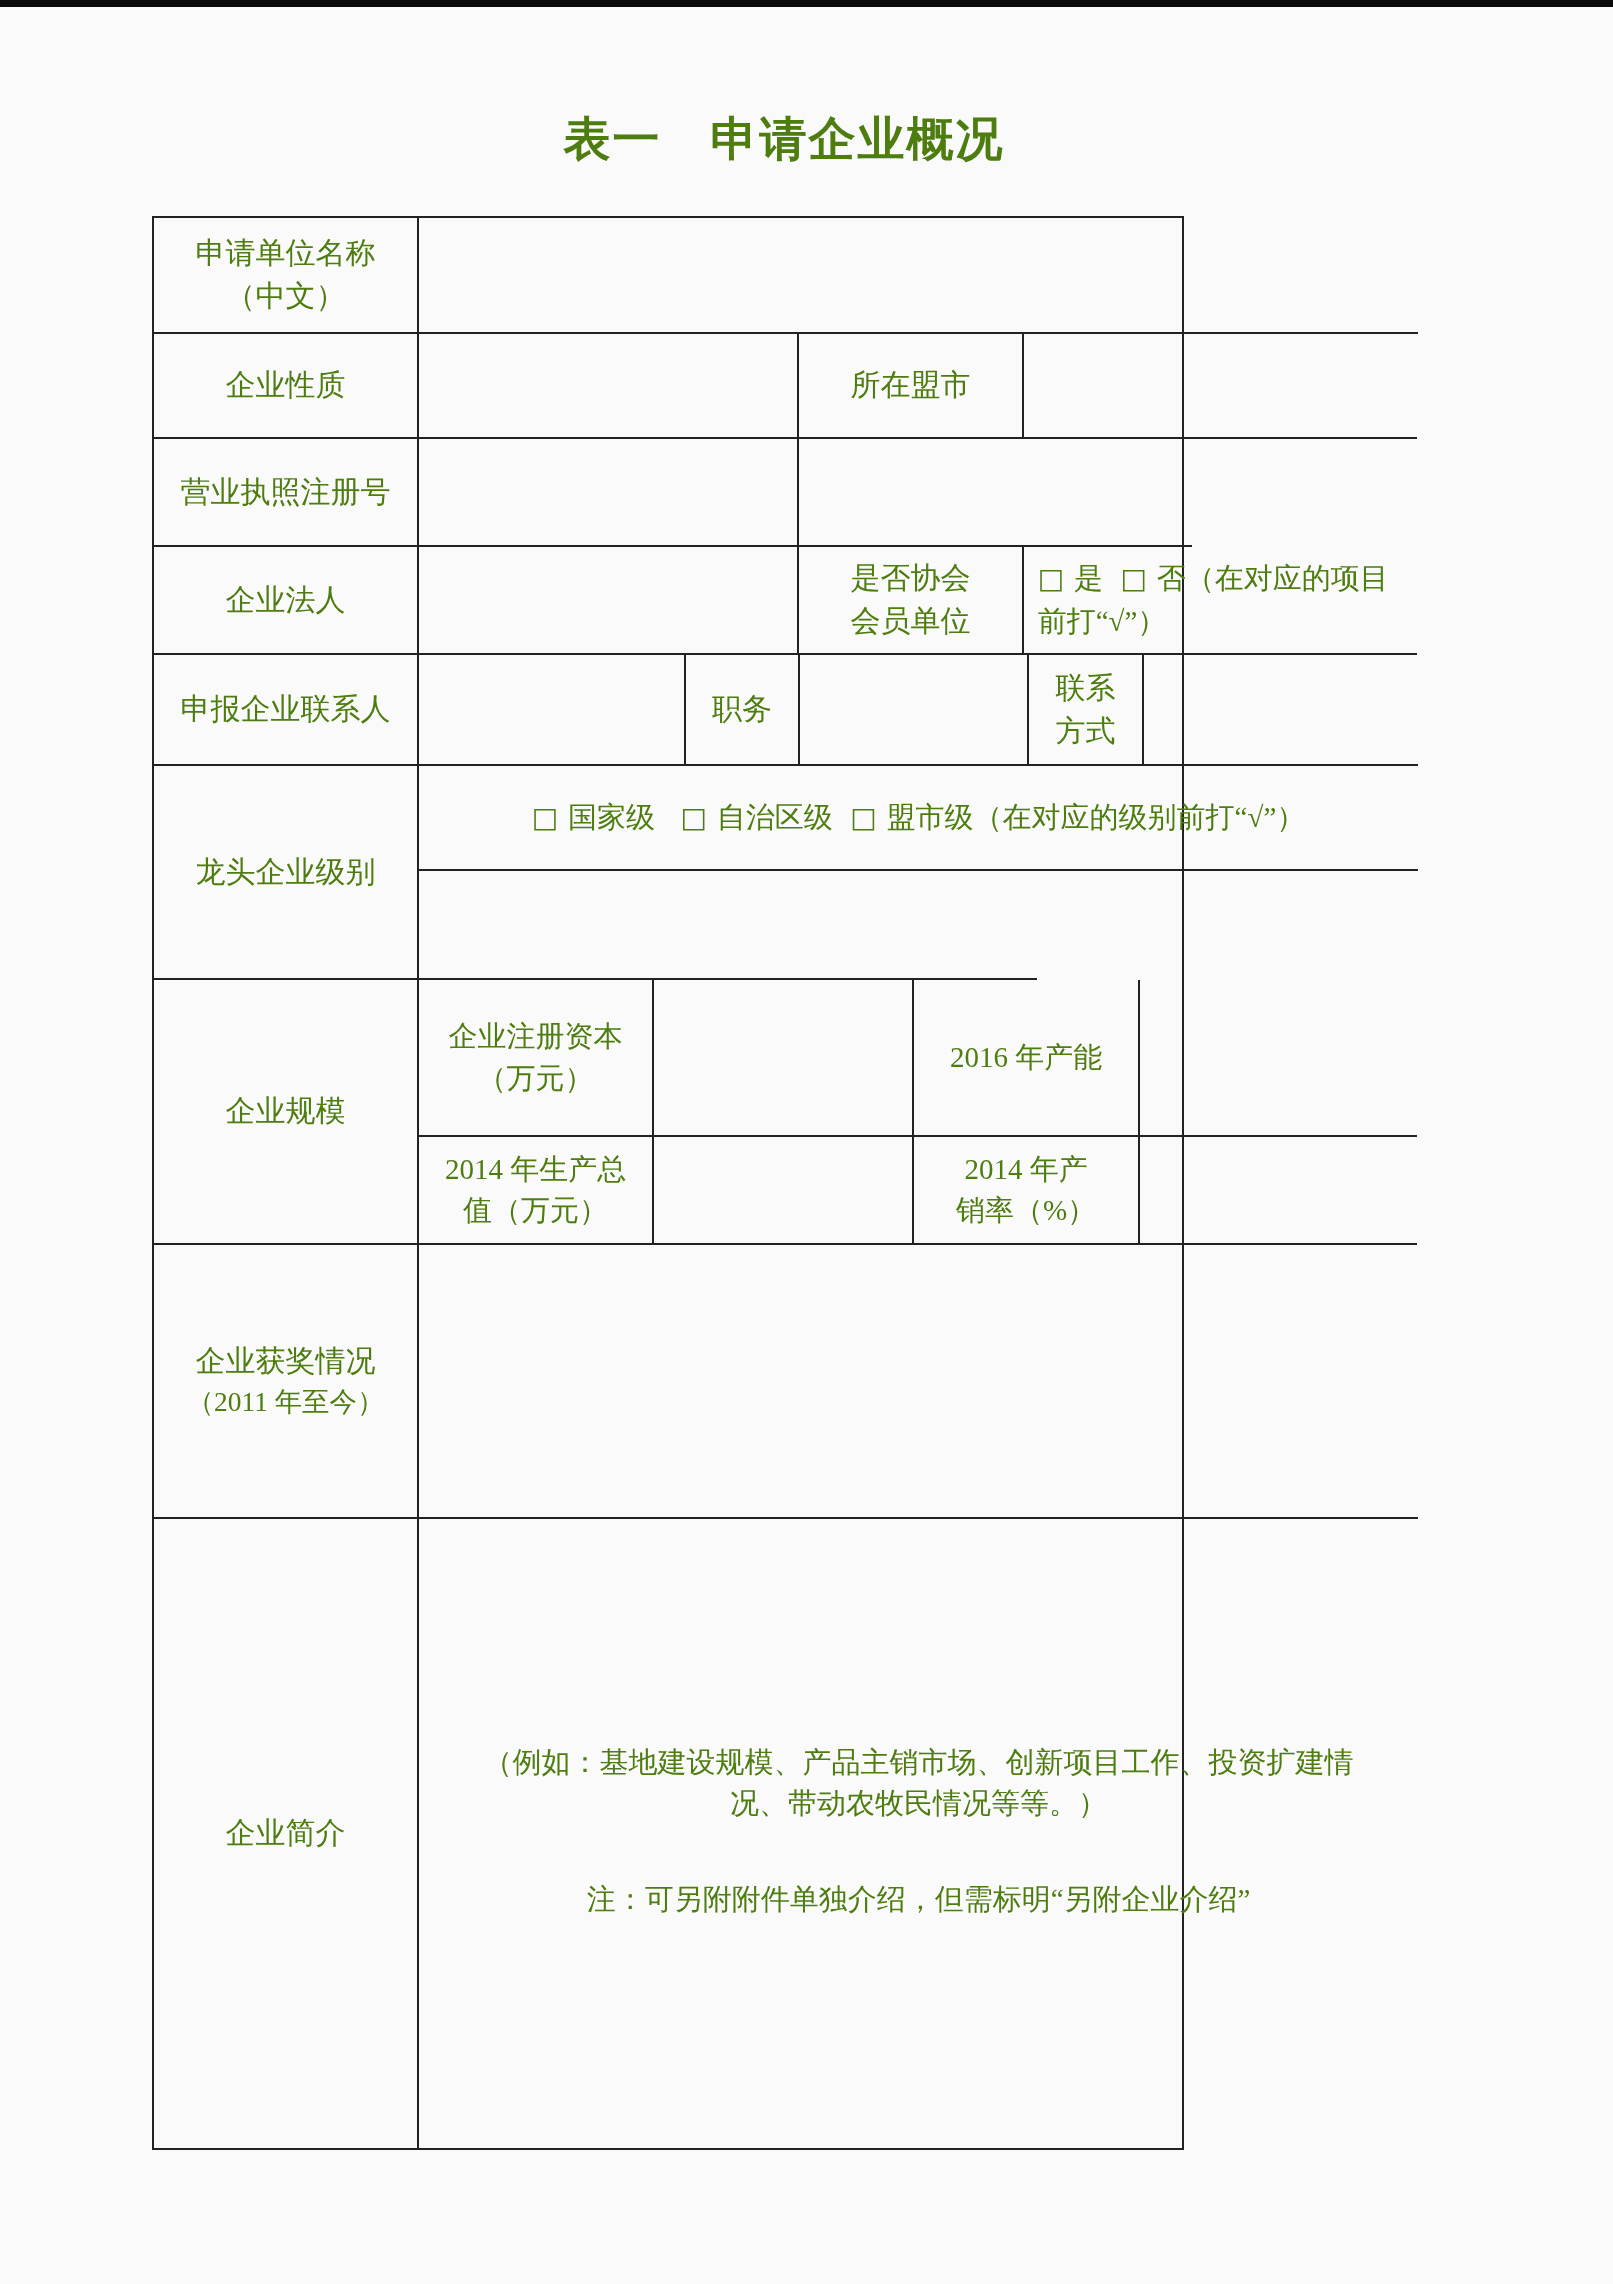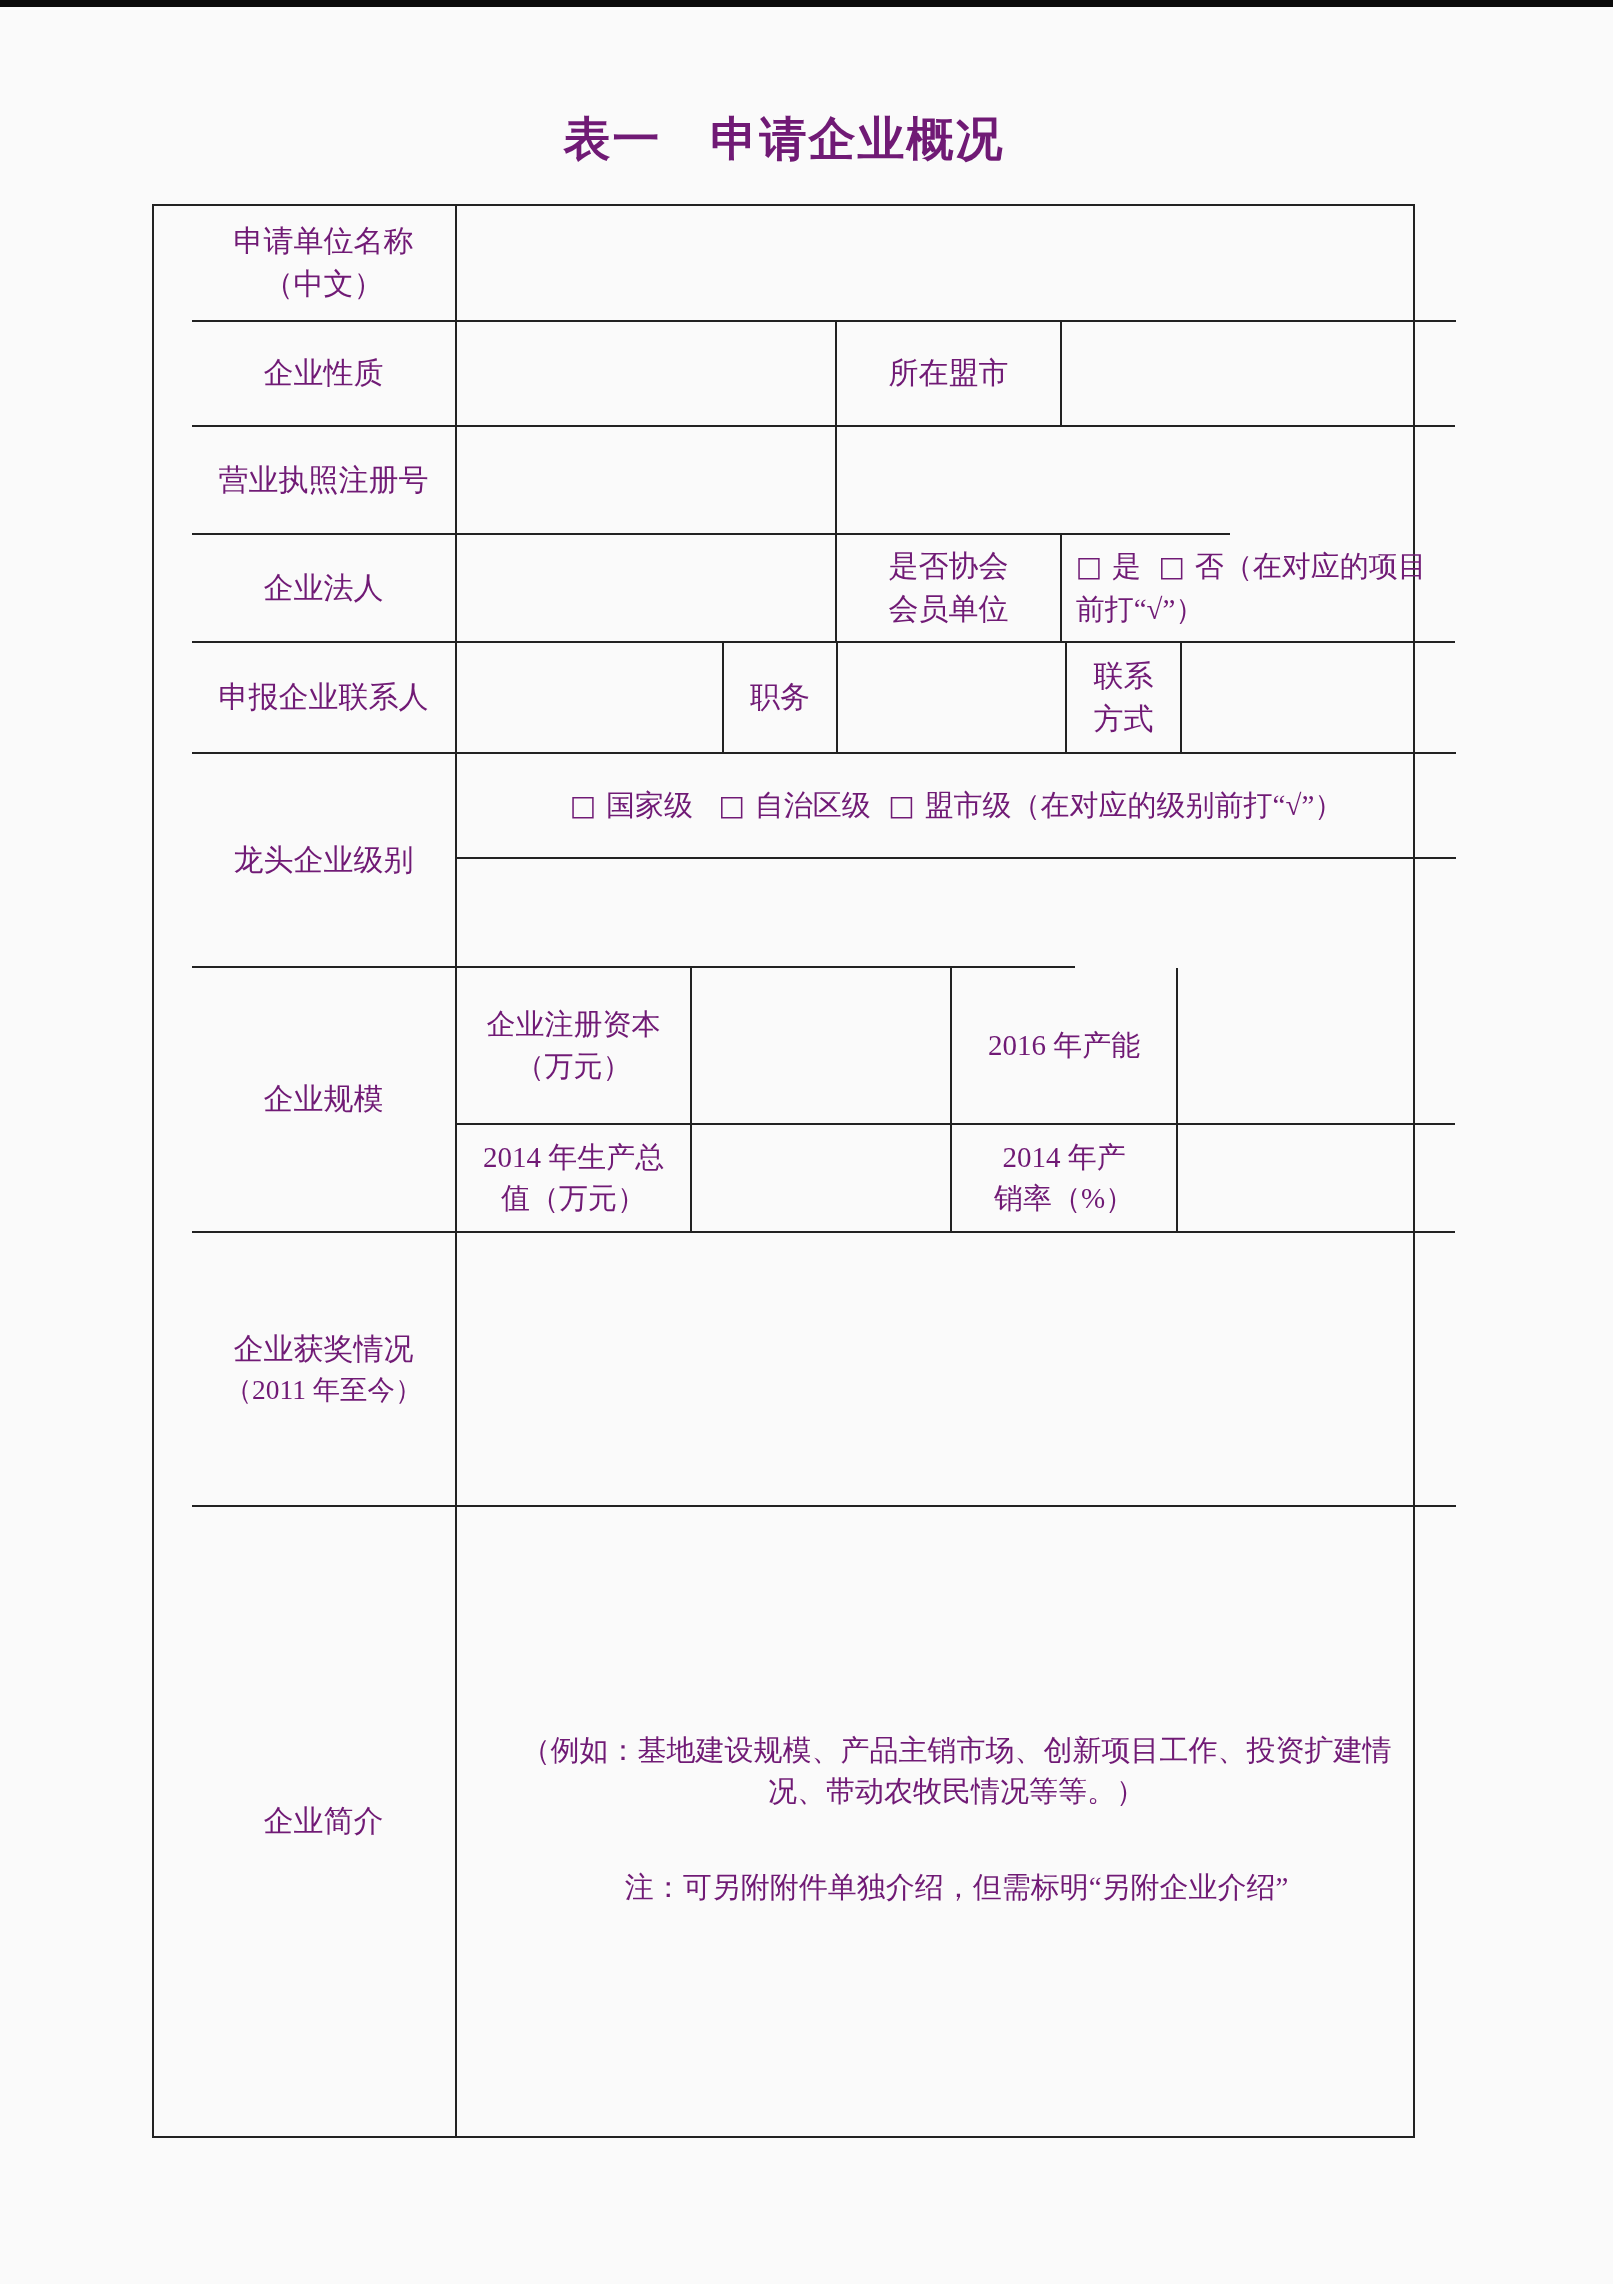--- a/index.html
+++ b/index.html
@@ -1,30 +1,30 @@
 <!DOCTYPE html>
 <html><head>
 <meta charset="utf-8">
 <style>
   :root { --ln:#222; }
   html,body { margin:0; padding:0; }
   body { background:#e8e8e8; }
   .page {
     position:relative; width:1613px; height:2285px; margin:0 auto;
     background:#fafafa; overflow:hidden;
-    font-family:"Liberation Serif","DejaVu Serif",serif; color:#701a75;
+    font-family:"Liberation Serif","DejaVu Serif",serif; color:#4d7c0f;
   }
   .topbar { position:absolute; top:0; left:0; width:1613px; height:6.9px; background:#0b0b0b; }
   .title {
     position:absolute; top:108px; left:0; width:1568px; text-align:center;
     font-size:47px; font-weight:bold; letter-spacing:2px;
   }
   .tbl {
-    position:absolute; left:152px; top:204px; width:1263px;
-    border:2.5px solid var(--ln); box-sizing:border-box; background:transparent;padding-left:38px;
+    position:absolute; left:152px; top:216px; width:1032px;
+    border:2.5px solid var(--ln); box-sizing:border-box; background:transparent;
   }
   .row { display:flex; }
   .cell {
     box-sizing:border-box; flex:none;
     border-right:2px solid var(--ln); border-bottom:2px solid var(--ln);
     display:flex; flex-direction:column; align-items:center; justify-content:center;
     text-align:center; font-size:30px; line-height:1.42; overflow:hidden;
   }
   .cell.lastc { border-right:none; }
   .row.lastr .cell { border-bottom:none; }

